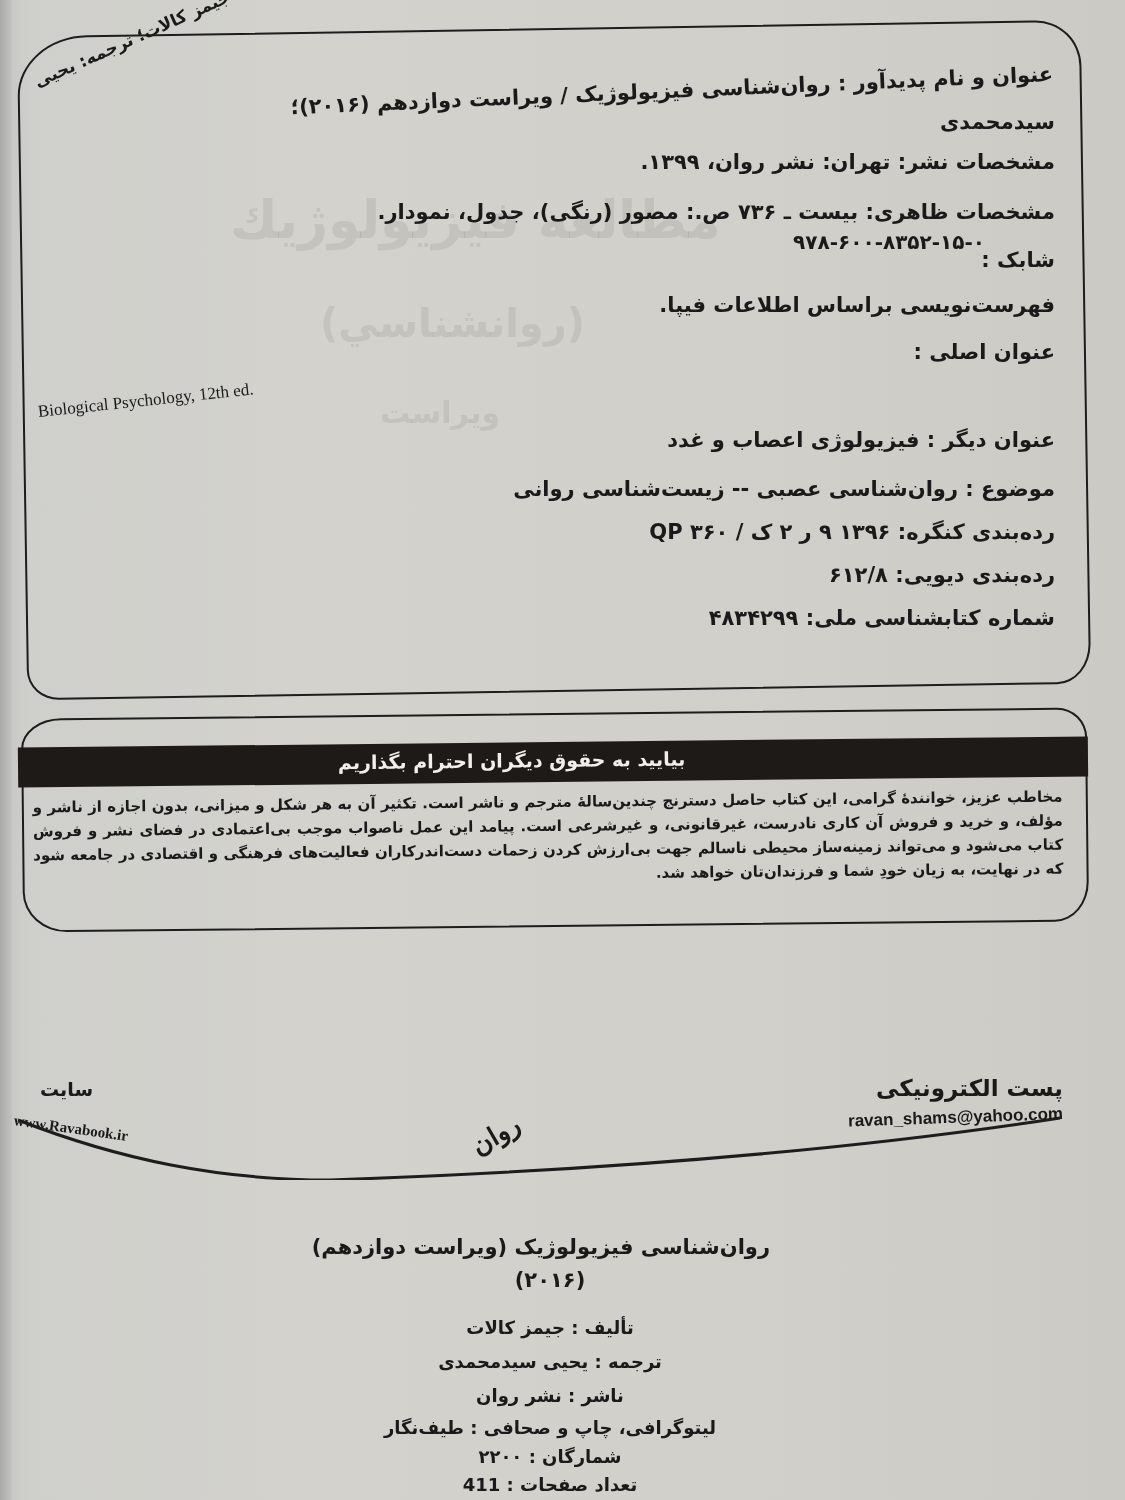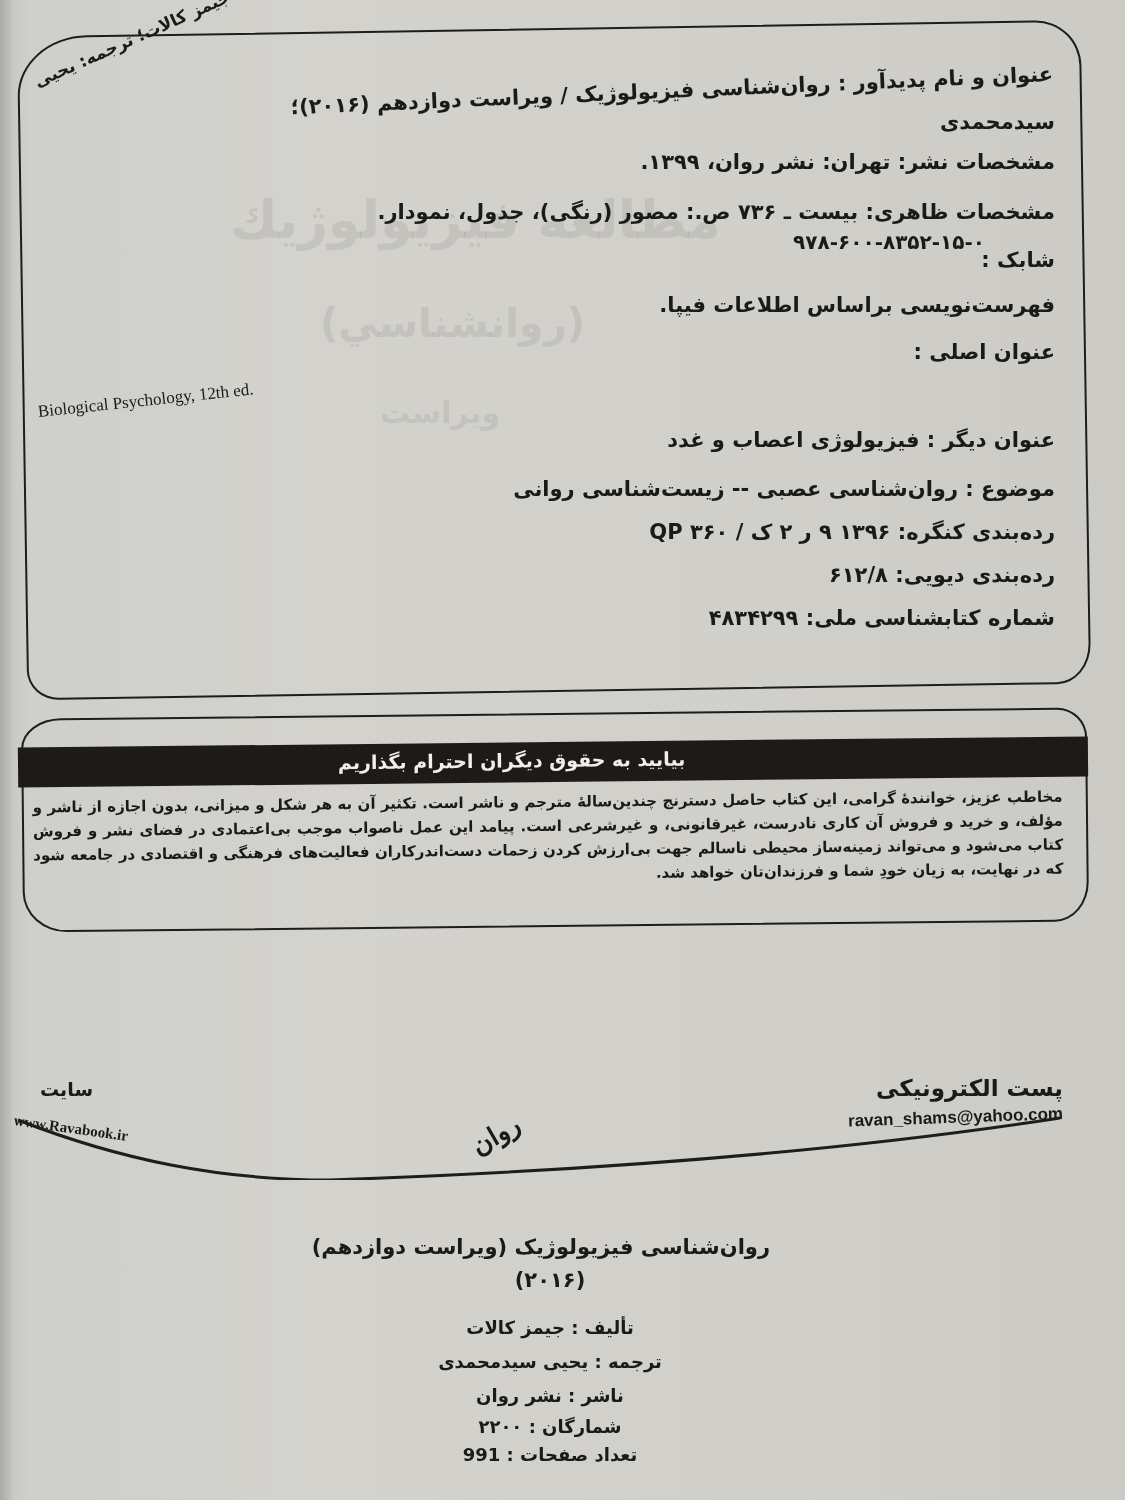--- a/index.html
+++ b/index.html
@@ -99,15 +99,16 @@
     <path d="M18 20 C 120 60, 220 80, 330 80 C 560 72, 820 55, 1060 18" fill="none" stroke="#1d1d1d" stroke-width="3"></path>
   </svg>
 </section>
 
 <section class="imprint" style="top:1195px;margin-top:36px;">
   <div style="font-size:21px; line-height:32px;">روان‌شناسی فیزیولوژیک (ویراست دوازدهم)</div>
   <div style="font-size:21px; line-height:34px; margin-bottom:14px;">(۲۰۱۶)</div>
   <div style="font-size:18px; line-height:34px;">تألیف : جیمز کالات</div>
   <div style="font-size:18px; line-height:34px;">ترجمه : یحیی سیدمحمدی</div>
   <div style="font-size:18px; line-height:34px;">ناشر : نشر روان</div>
+  <div style="font-size:18px; line-height:30px;">لیتوگرافی، چاپ و صحافی : طیف‌نگار</div>
   <div style="font-size:18px; line-height:28px;">شمارگان : ۲۲۰۰</div>
-  <div style="font-size:18px; line-height:28px;">تعداد صفحات : 991</div>
+  <div style="font-size:18px; line-height:28px;">تعداد صفحات : 411</div>
 </section>
 
 </body></html>

